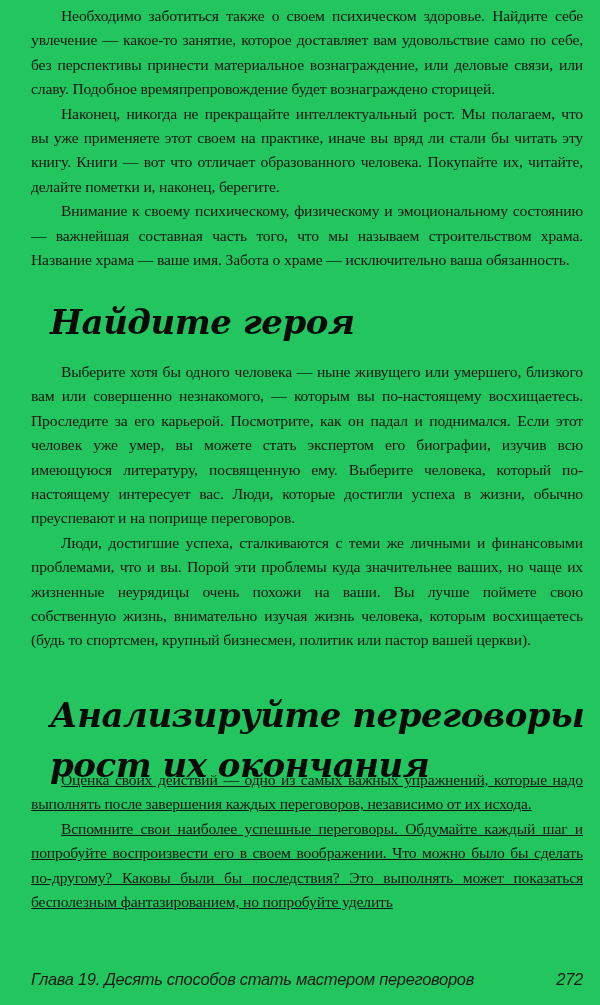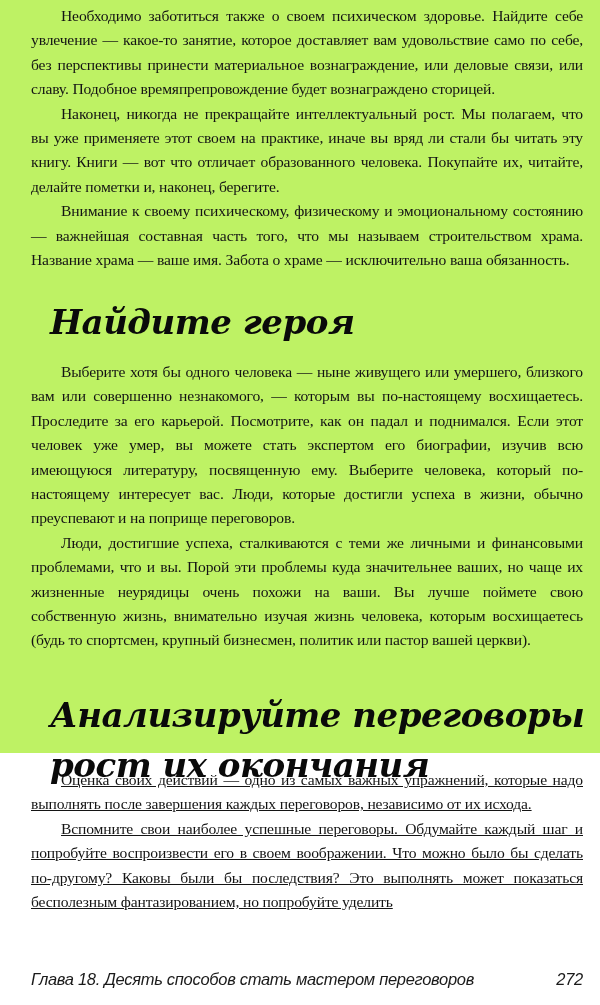--- a/index.html
+++ b/index.html
@@ -1,17 +1,17 @@
 <!DOCTYPE html>
 <html><head>
   <meta charset="utf-8">
   <style>
     html, body { margin: 0; padding: 0; background: #ffffff; }
     body { width: 600px; height: 1005px; overflow: hidden; position: relative; }
-    .page { position: absolute; left: 0; top: 0; width: 600px; height: 753px; background: #bef264; }
+    .page { position: absolute; left: 0; top: 0; width: 600px; height: 1005px; background: #22c55e; }
     .text-block {
       position: absolute; left: 31px; width: 552px;
       font-family: "Liberation Serif", "DejaVu Serif", serif;
       font-size: 15.6px; line-height: 24.4px; color: #141414;
       text-align: justify; letter-spacing: -0.15px;
     }
     .text-block p { margin: 0; text-indent: 30px; }
     .heading {
       position: absolute; left: 50px;
       font-family: "DejaVu Serif", "Liberation Serif", serif;
@@ -47,17 +47,17 @@
     <div>Анализируйте переговоры</div>
     <div style="margin-top:6px;">рост их окончания</div>
   </div>
 
   <div class="text-block" style="top:768px;text-decoration:underline;">
     <p>Оценка своих действий — одно из самых важных упражнений, которые надо выполнять после завершения каждых переговоров, независимо от их исхода.</p>
     <p>Вспомните свои наиболее успешные переговоры. Обдумайте каждый шаг и попробуйте воспроизвести его в своем воображении. Что можно было бы сделать по-другому? Каковы были бы последствия? Это выполнять может показаться бесполезным фантазированием, но попробуйте уделить</p>
   </div>
 
   <div class="footer">
-    <span>Глава 18. Десять способов стать мастером переговоров</span>
+    <span>Глава 19. Десять способов стать мастером переговоров</span>
     <span>272</span>
   </div>
 
 </div>
 
 </body></html>

